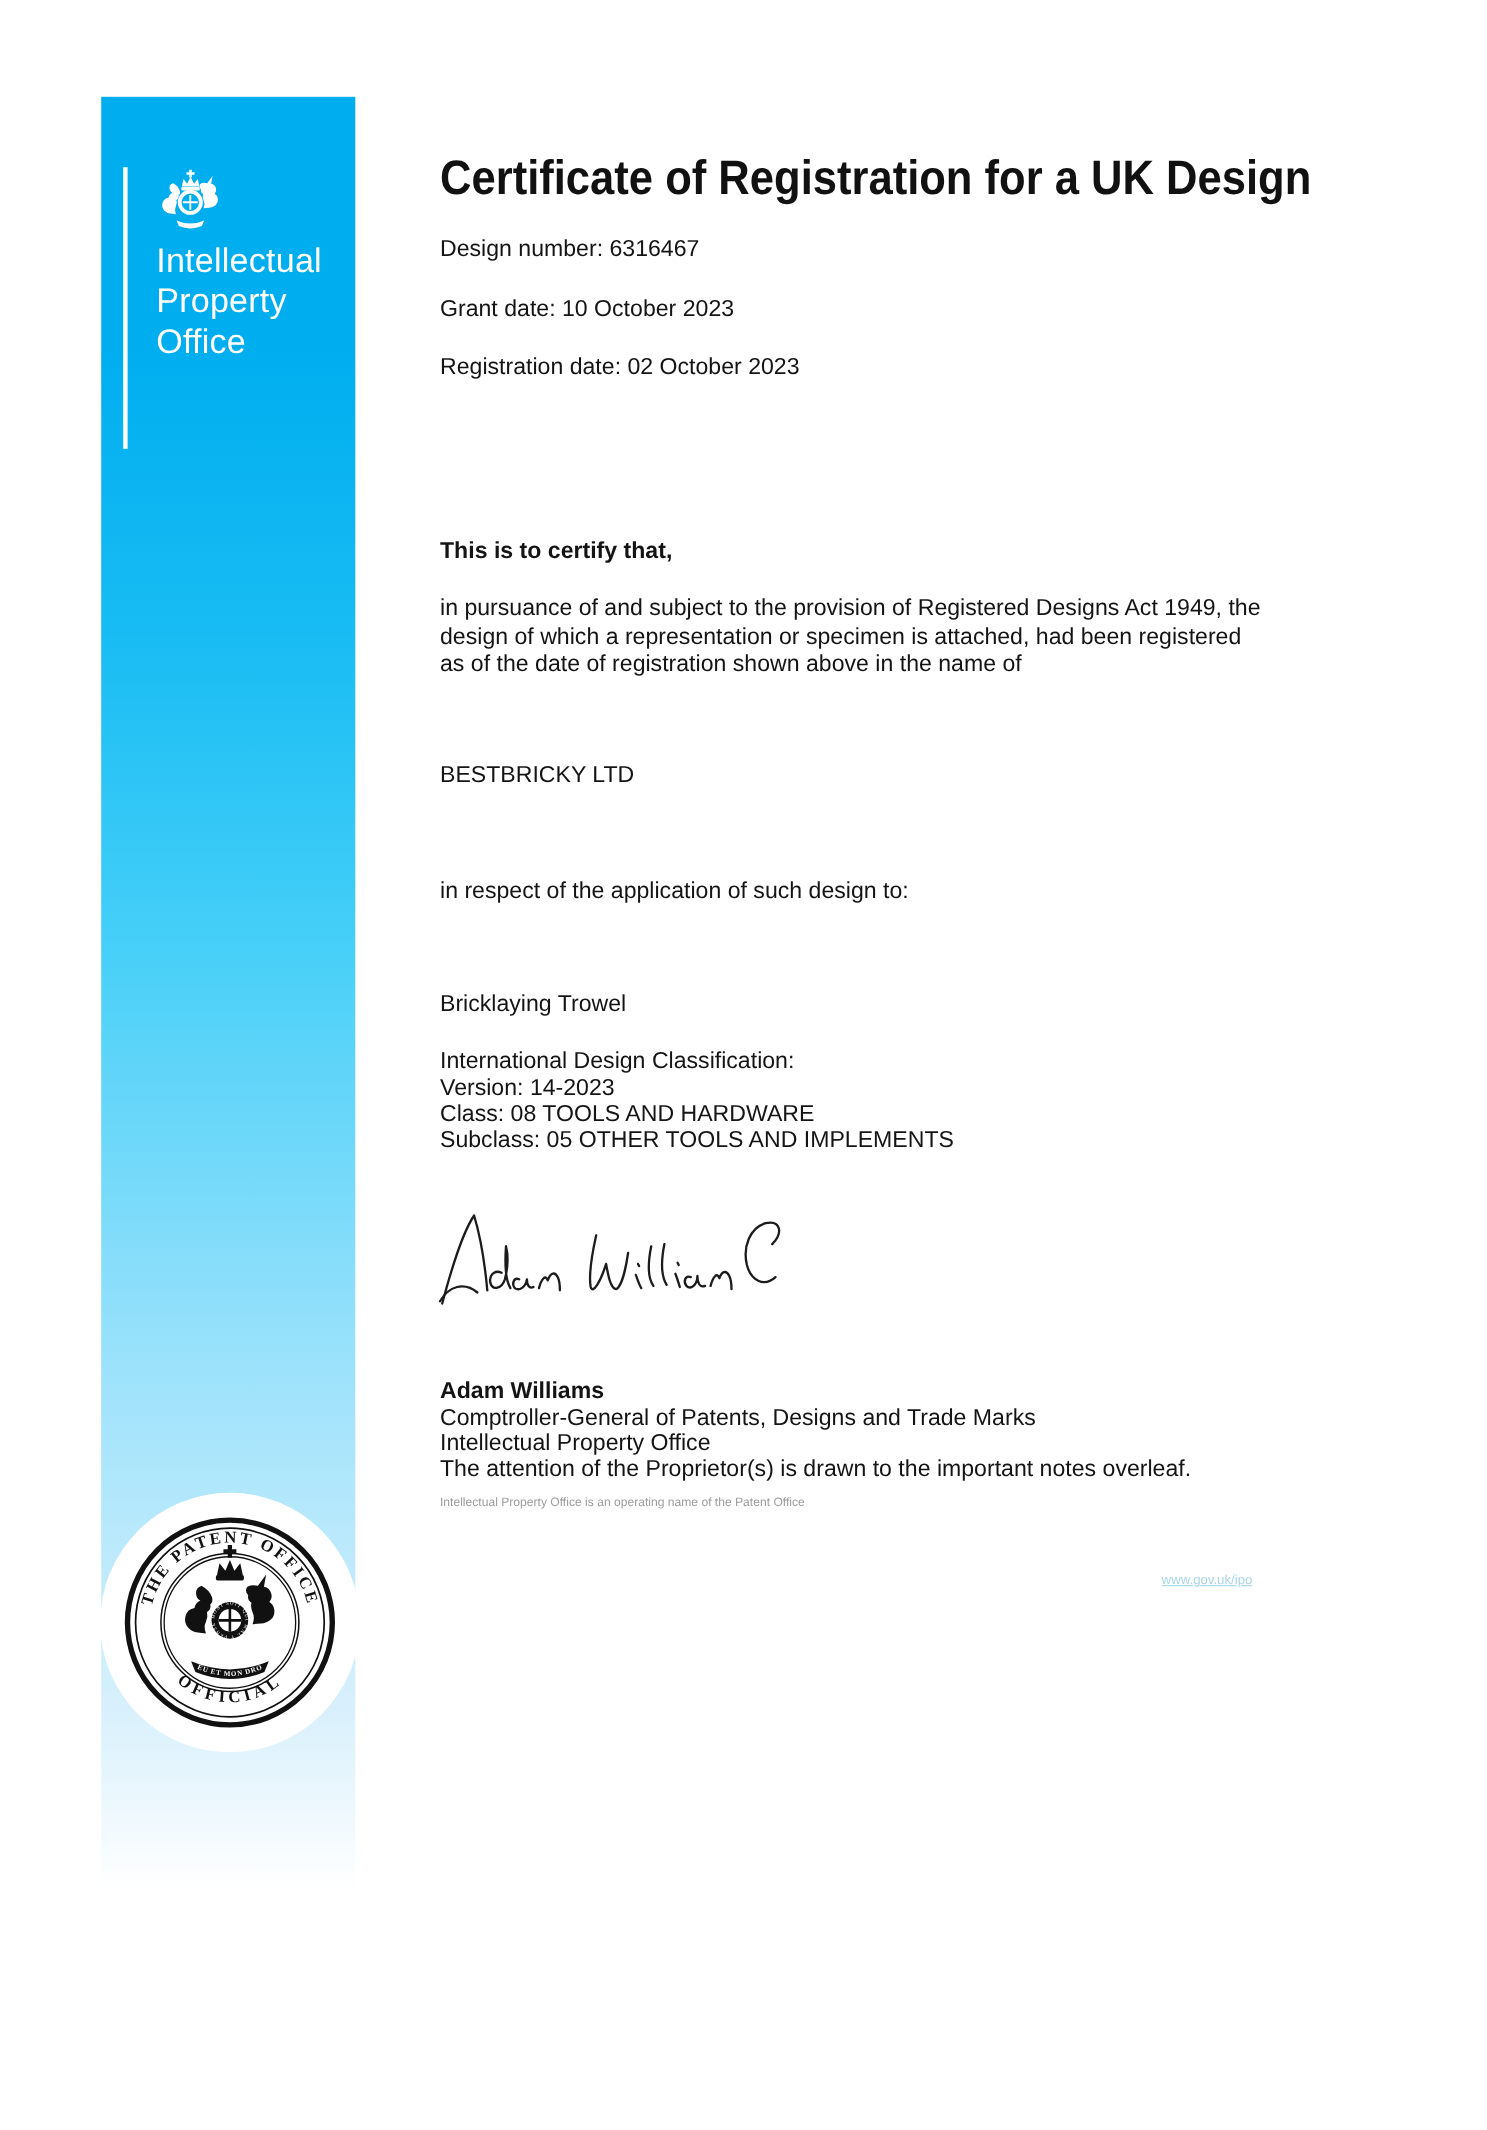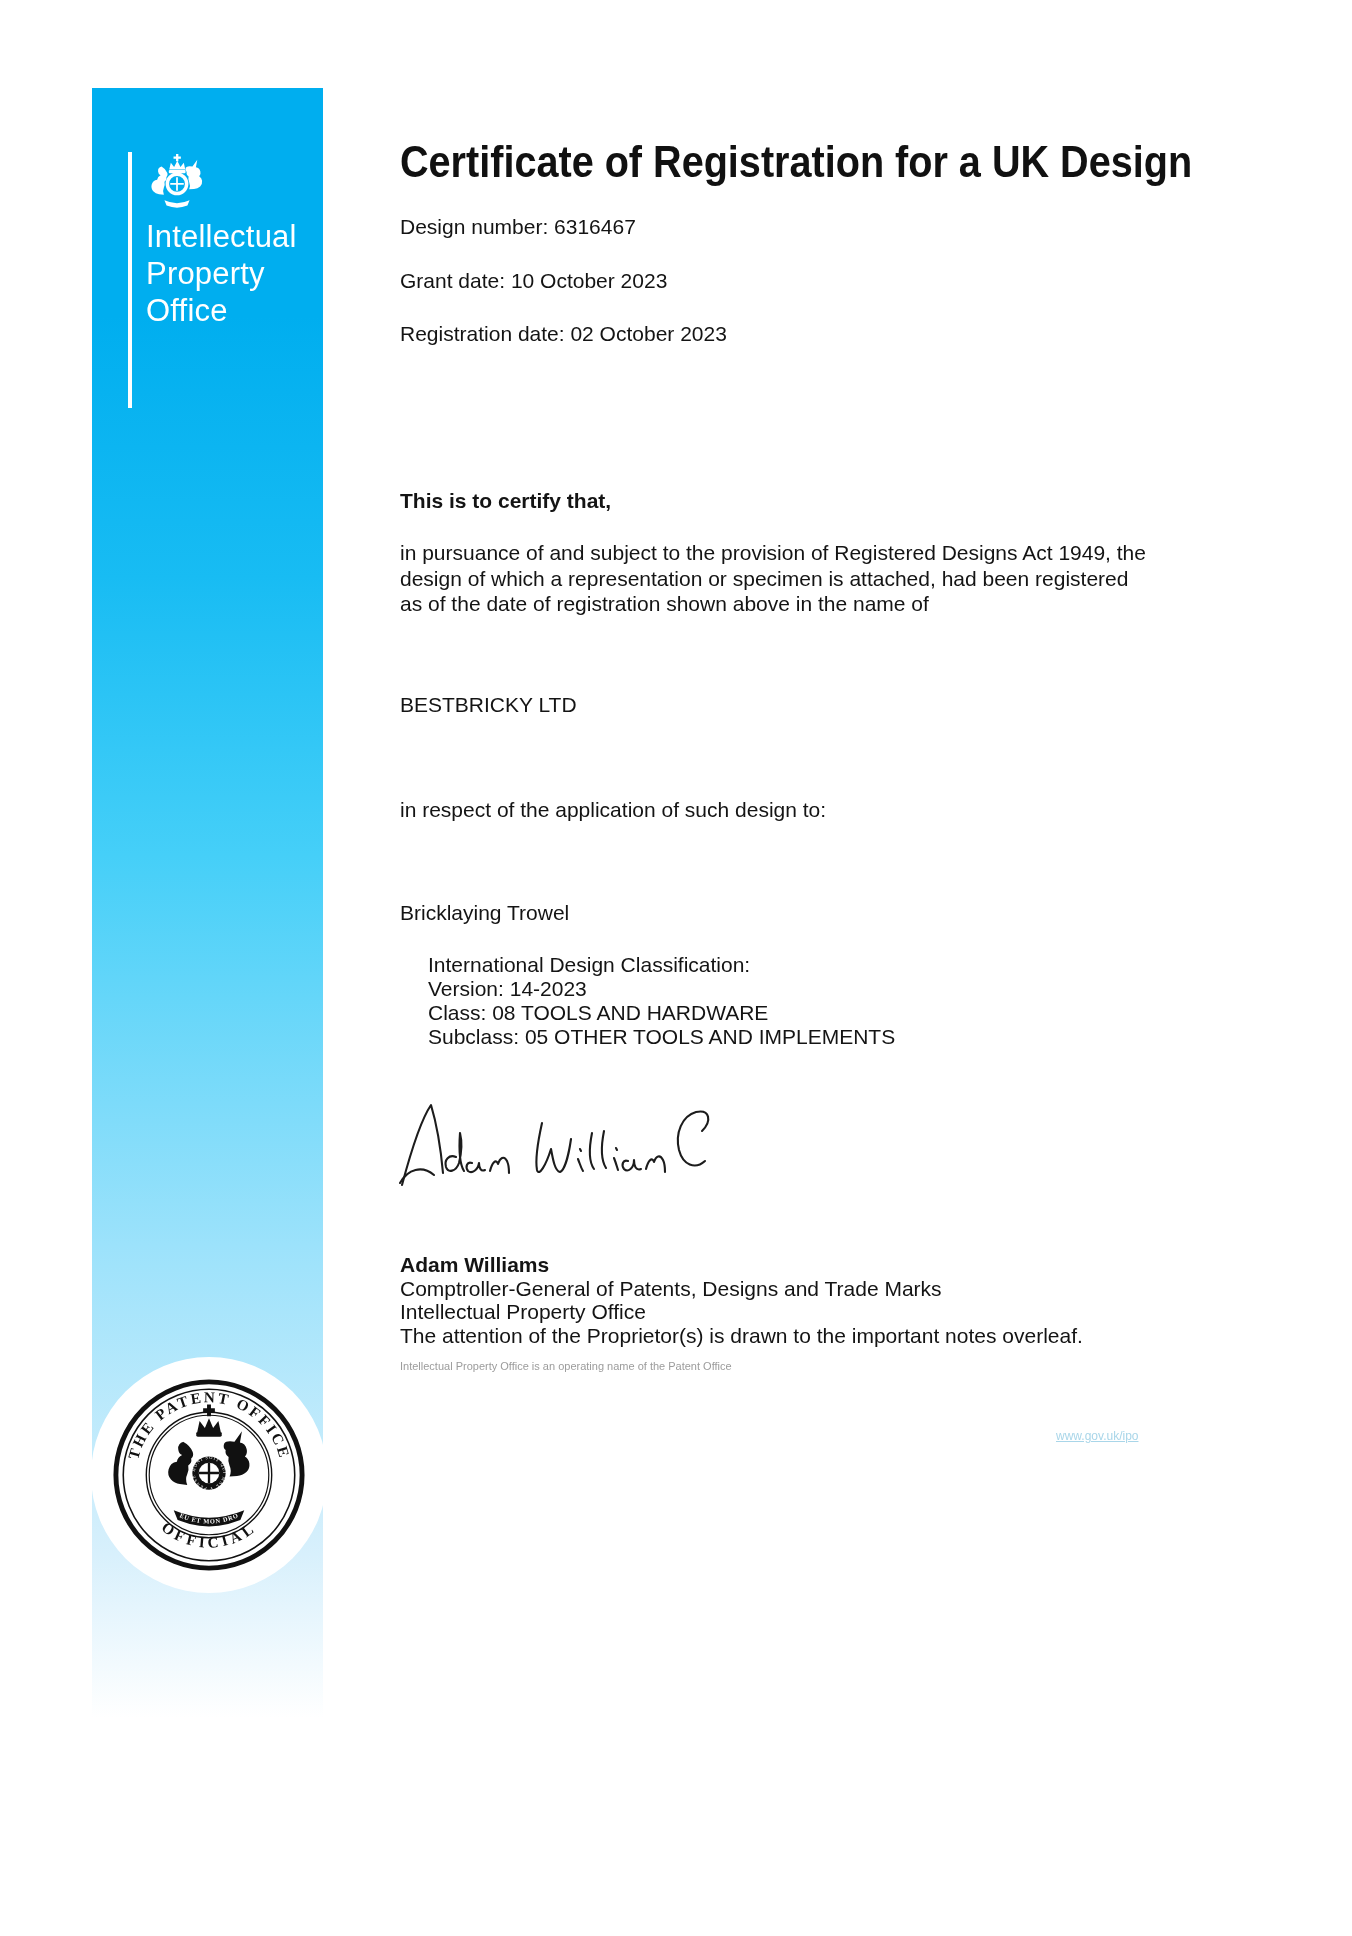--- a/index.html
+++ b/index.html
@@ -15,23 +15,23 @@
 
   
   .band {
     position: absolute; left: 92px; top: 88px;
     width: 231px; height: 1630px;
     background: linear-gradient(180deg,
       #00AEEF 0%, #00AEEF 14%, #18BCF3 30%,
       #45CFF8 47%, #9CE2FB 71%, #D8F0FC 90%, #FFFFFF 100%);
   }
   .logo {
-    position: absolute; left: 36px; top: 64px;
+    position: absolute; left: 20px; top: 64px;
     border-left: 4px solid #ffffff;
-    padding-left: 14px;
+    padding-left: 26px;
     height: 256px;
   }
   .logo .crest { display: block; margin: 2px 0 8px 2px; }
   .logo-line {
     color: #ffffff; font-size: 31px; line-height: 37px;
     letter-spacing: 0.2px; font-weight: 400; white-space: nowrap;
   }
 
   
   .seal-wrap {
@@ -52,21 +52,21 @@
   }
   .body-text { font-size: 21px; line-height: 25.5px; color: #141414; }
   .meta-1 { top: 214px; }
   .meta-2 { top: 268px; }
   .meta-3 { top: 321px; }
   .certify-heading { top: 488px; font-weight: 700; }
   .certify-body { top: 540px; width: 880px; white-space: pre-line; }
   .proprietor { top: 692px; }
   .application-line { top: 797px; }
   .design-title { top: 900px; }
-  .classification { top: 953px; line-height: 24px; margin-left: 28px; }
+  .classification { top: 953px; line-height: 24px; }
   .signature-svg { position: absolute; left: 396px; top: 1093px; }
   .signer { top: 1230px; line-height: 23.5px; margin-top: 23px; }
   .signer-name { font-weight: 700; }
 
   .footer-note {
     top: 1360px; font-size: 11px; color: #9C9C9C; white-space: nowrap;
   }
   .footer-link {
     position: absolute; left: 1056px; top: 1429px;
     font-size: 12px; color: #A9D6E9;

